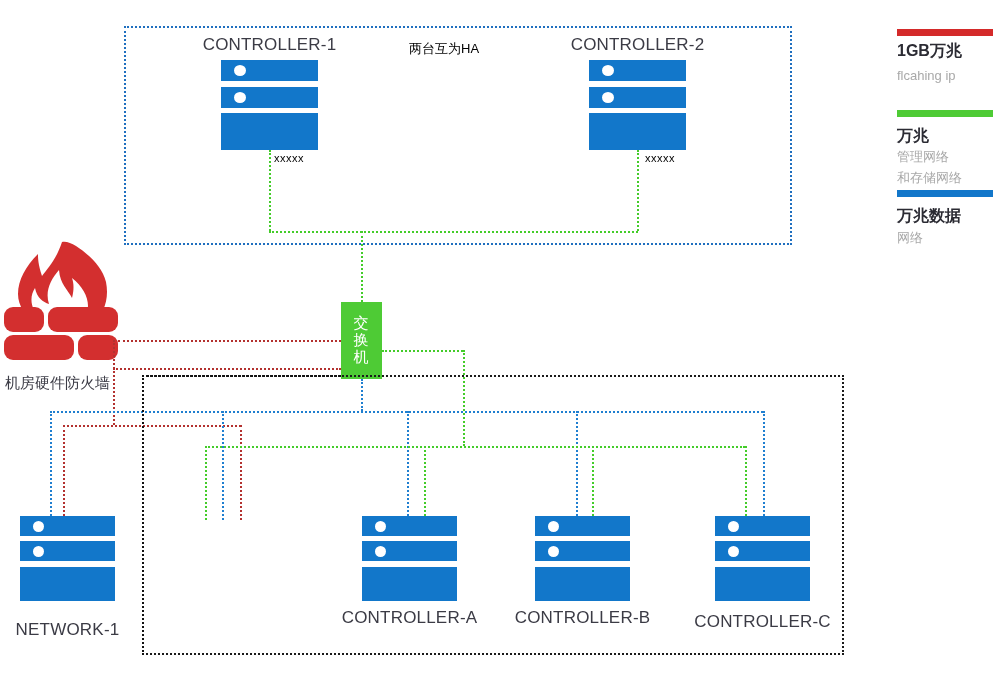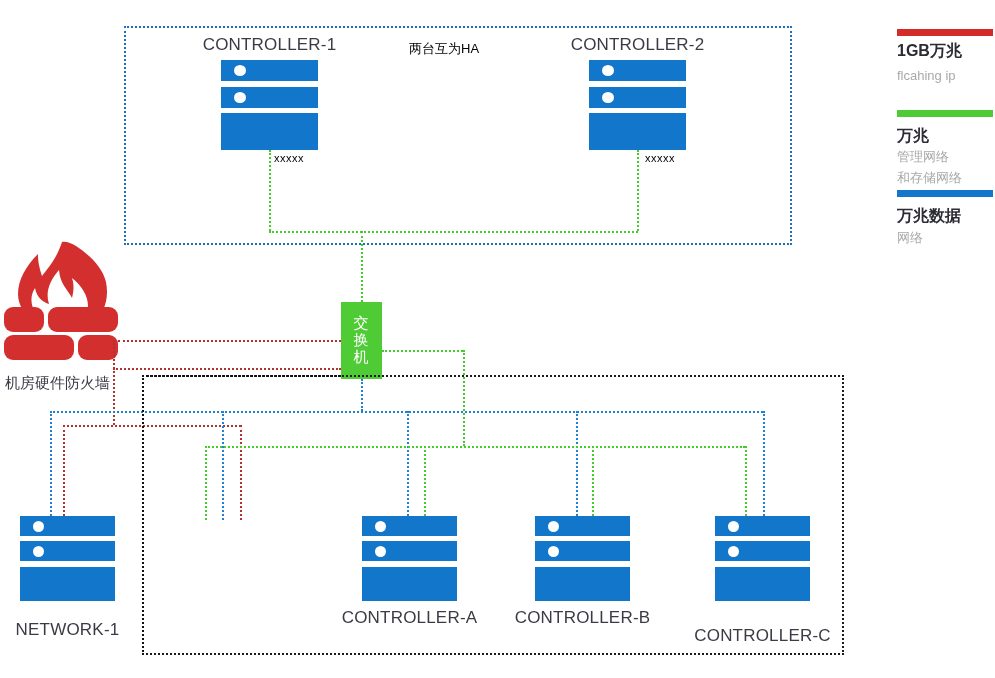--- a/index.html
+++ b/index.html
@@ -176,21 +176,21 @@
     <div class="bar" style="top:51px;width:95px;height:34px;"></div>
     <div class="caption" style="top:92px;">CONTROLLER-A</div>
   </div>
 
   <div class="server" style="left:715px;top:516px;width:95px;height:85px;">
     <div class="bar" style="top:0;width:95px;height:20px;"></div>
     <div class="led" style="left:13px;top:5px;width:11px;height:11px;"></div>
     <div class="bar" style="top:25px;width:95px;height:20px;"></div>
     <div class="led" style="left:13px;top:30px;width:11px;height:11px;"></div>
     <div class="bar" style="top:51px;width:95px;height:34px;"></div>
-    <div class="caption" style="top:110px;text-align:right;">CONTROLLER-C</div>
+    <div class="caption" style="top:96px;text-align:right;">CONTROLLER-C</div>
   </div>
 
   <div class="legend" style="left:897px;top:20px;width:96px;height:230px;">
 
     <div class="legend-bar" style="top:9px;background:#d42a2a;"></div>
     <div class="legend-title" style="top:21px;">1GB万兆</div>
     <div class="legend-sub" style="top:48px;">flcahing ip</div>
 
     <div class="legend-bar" style="top:90px;background:#4ecb35;"></div>
     <div class="legend-title" style="top:106px;">万兆</div>

